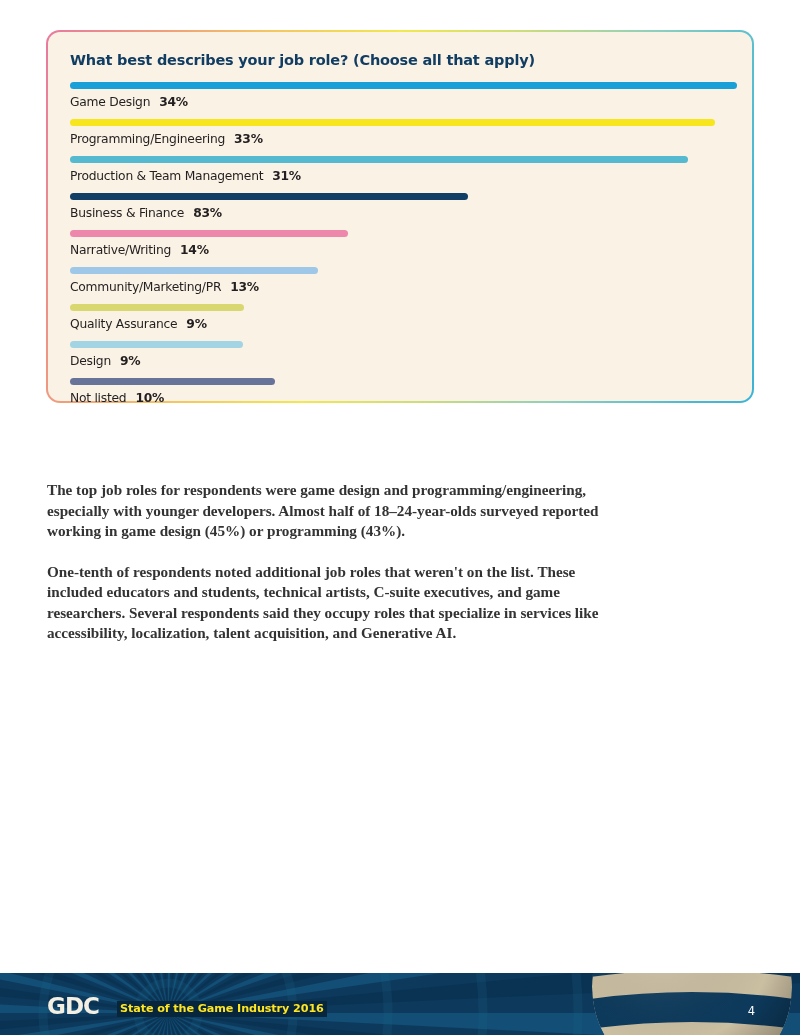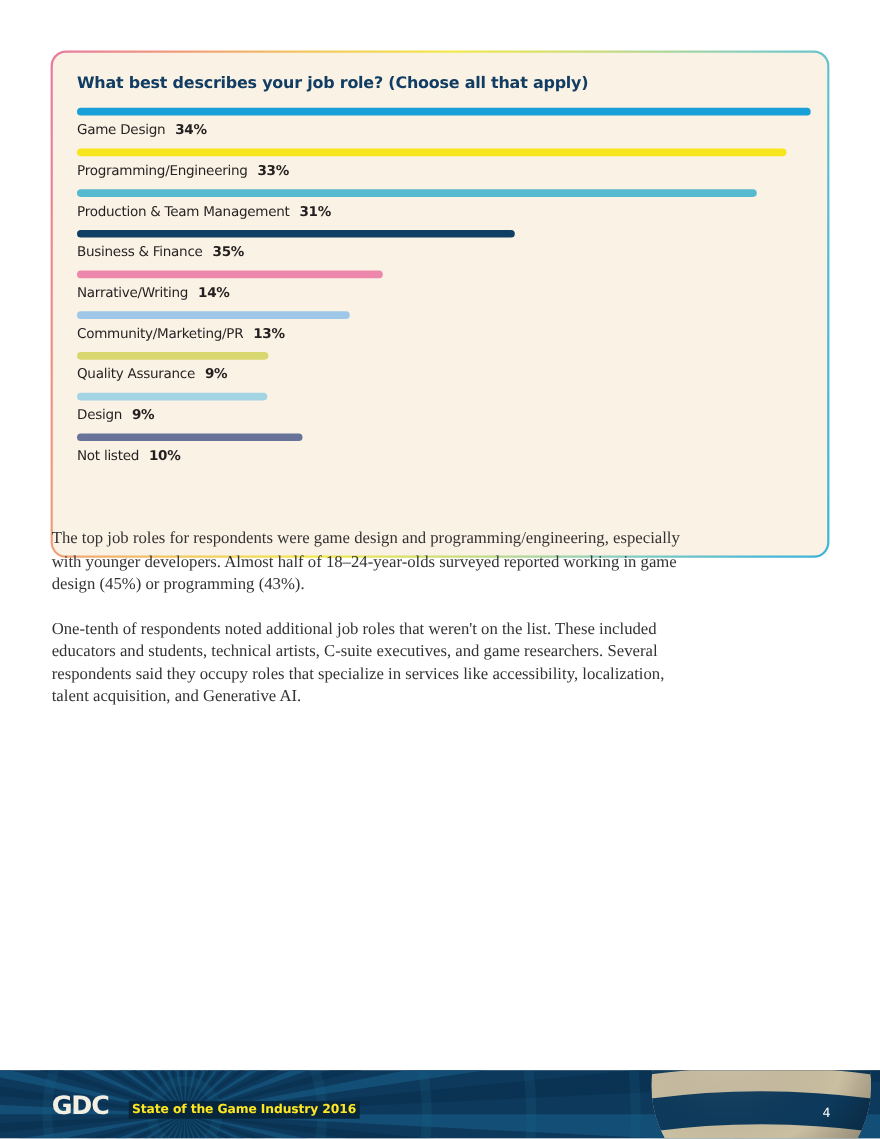--- a/index.html
+++ b/index.html
@@ -12,23 +12,23 @@
     background: #ffffff;
     font-family: "Liberation Sans", sans-serif;
     position: relative;
     overflow: hidden;
   }
 
   
   .card-wrap {
     position: absolute;
     left: 46px;
-    top: 46px;
+    top: 30px;
     width: 708px;
-    height: 461px;
+    height: 373px;
     border-radius: 14px;
     padding: 2px;
     background: linear-gradient(105deg,
         #e8799f 0%,
         #ef9d7c 14%,
         #f3c762 28%,
         #f2e84f 44%,
         #c9dc7e 60%,
         #8ccfbf 76%,
         #4cb9d4 92%,
@@ -81,21 +81,21 @@
   .body-copy {
     position: absolute;
     left: 47px;
     top: 480px;
     width: 572px;
     font-family: "Liberation Serif", serif;
     color: #333333;
     font-size: 15.2px;
     line-height: 20.5px;
   }
-  .body-copy p { margin: 0 0 20px 0; }
+  .body-copy p { margin: 0 0 20px 0; font-weight: bold; }
 
   
   .footer {
     position: absolute;
     left: 0;
     bottom: 0;
     width: 800px;
     height: 62px;
     background: #0d3a5c;
     overflow: hidden;
@@ -176,21 +176,21 @@
         <div class="row">
           <div class="bar-track">
             <div class="bar" style="width: 618px; background: rgb(85, 185, 207);"></div>
           </div>
           <div class="row-label"><span>Production &amp; Team Management</span><span class="pct">31%</span></div>
         </div>
         <div class="row">
           <div class="bar-track">
             <div class="bar" style="width: 398px; background: rgb(16, 62, 100);"></div>
           </div>
-          <div class="row-label"><span>Business &amp; Finance</span><span class="pct">35%</span></div>
+          <div class="row-label"><span>Business &amp; Finance</span><span class="pct">83%</span></div>
         </div>
         <div class="row">
           <div class="bar-track">
             <div class="bar" style="width: 278px; background: rgb(237, 135, 171);"></div>
           </div>
           <div class="row-label"><span>Narrative/Writing</span><span class="pct">14%</span></div>
         </div>
         <div class="row">
           <div class="bar-track">
             <div class="bar" style="width: 248px; background: rgb(159, 200, 232);"></div>

